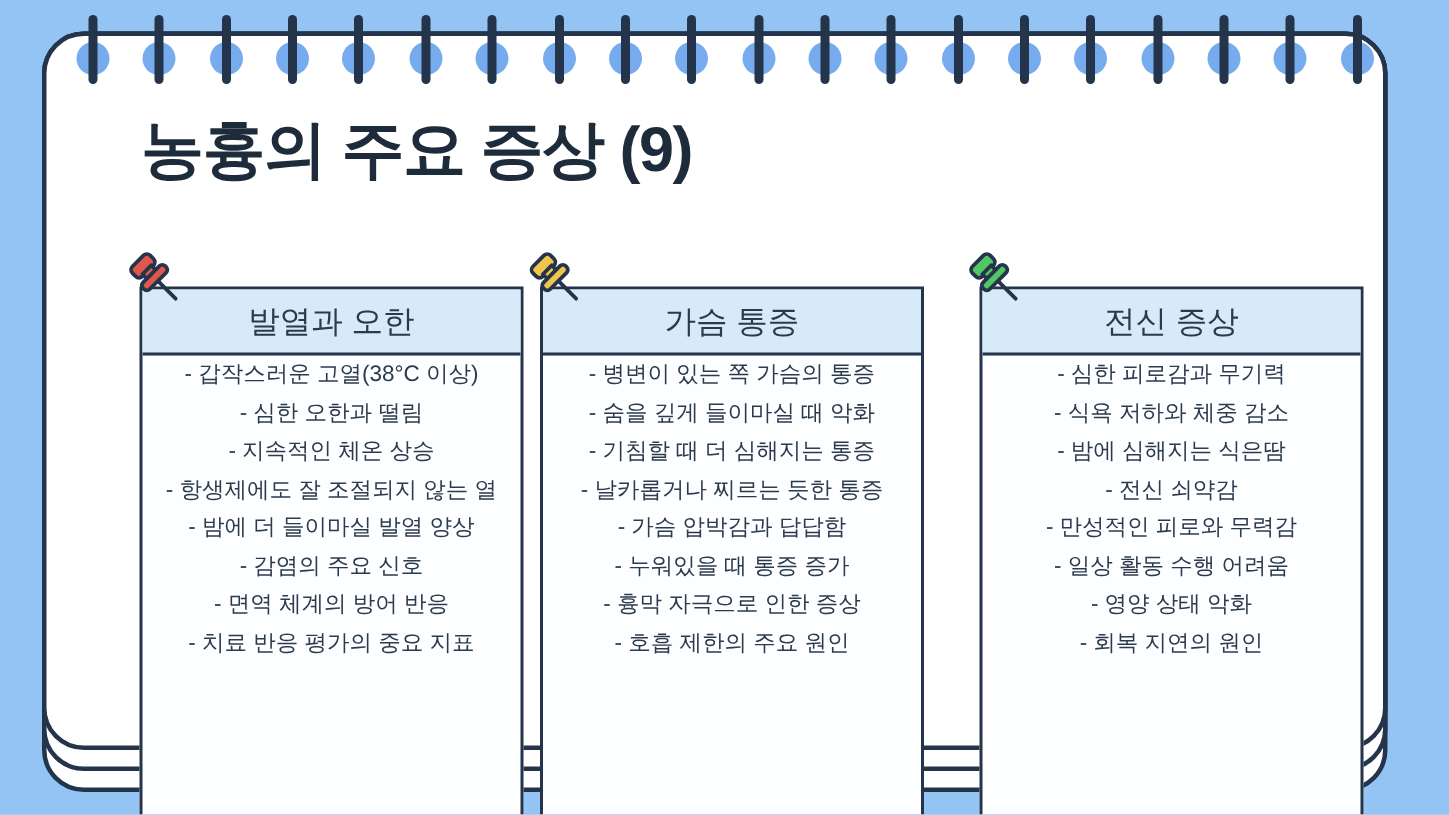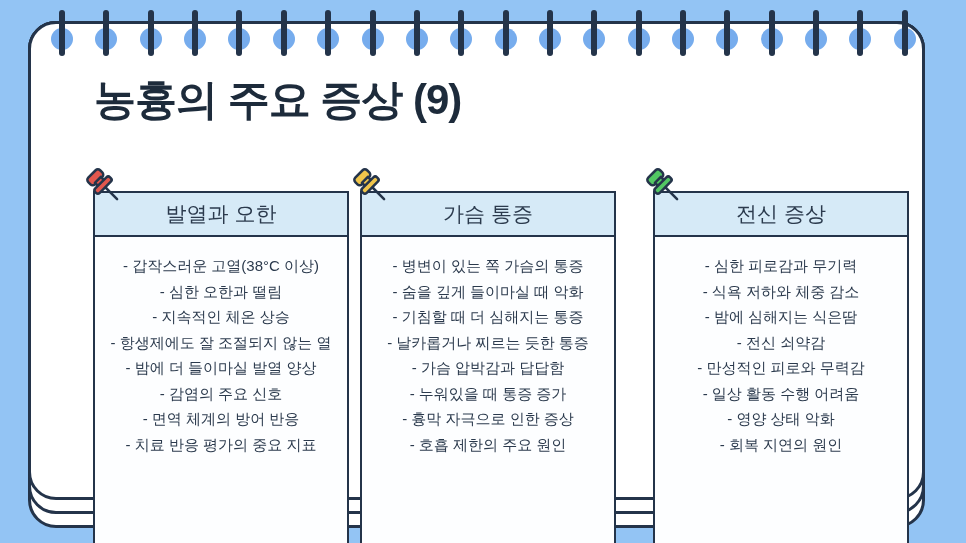--- a/index.html
+++ b/index.html
@@ -39,21 +39,21 @@
     position:absolute;top:191px;width:256px;height:366px;z-index:6;
     border:2.5px solid #24344a;background:#fdfeff;box-sizing:border-box;
   }
   .card-1{left:93px;} .card-2{left:360px;} .card-3{left:653px;}
   .card-header{
     height:44px;background:#d6eaf7;border-bottom:2.5px solid #24344a;
     display:flex;align-items:center;justify-content:center;
     font-size:21px;color:#2b3a4d;font-weight:500;box-sizing:border-box;
   }
   .card-body{
-    padding-top:16px;text-align:center;
+    text-align:center;
     font-size:15px;line-height:25.5px;color:#2b3a4d;
   }
   .pin{
     position:absolute;left:-12px;top:-28px;width:46px;height:46px;z-index:7;
   }
 </style>
 </head>
 <body>
 
 <div class="stage">

